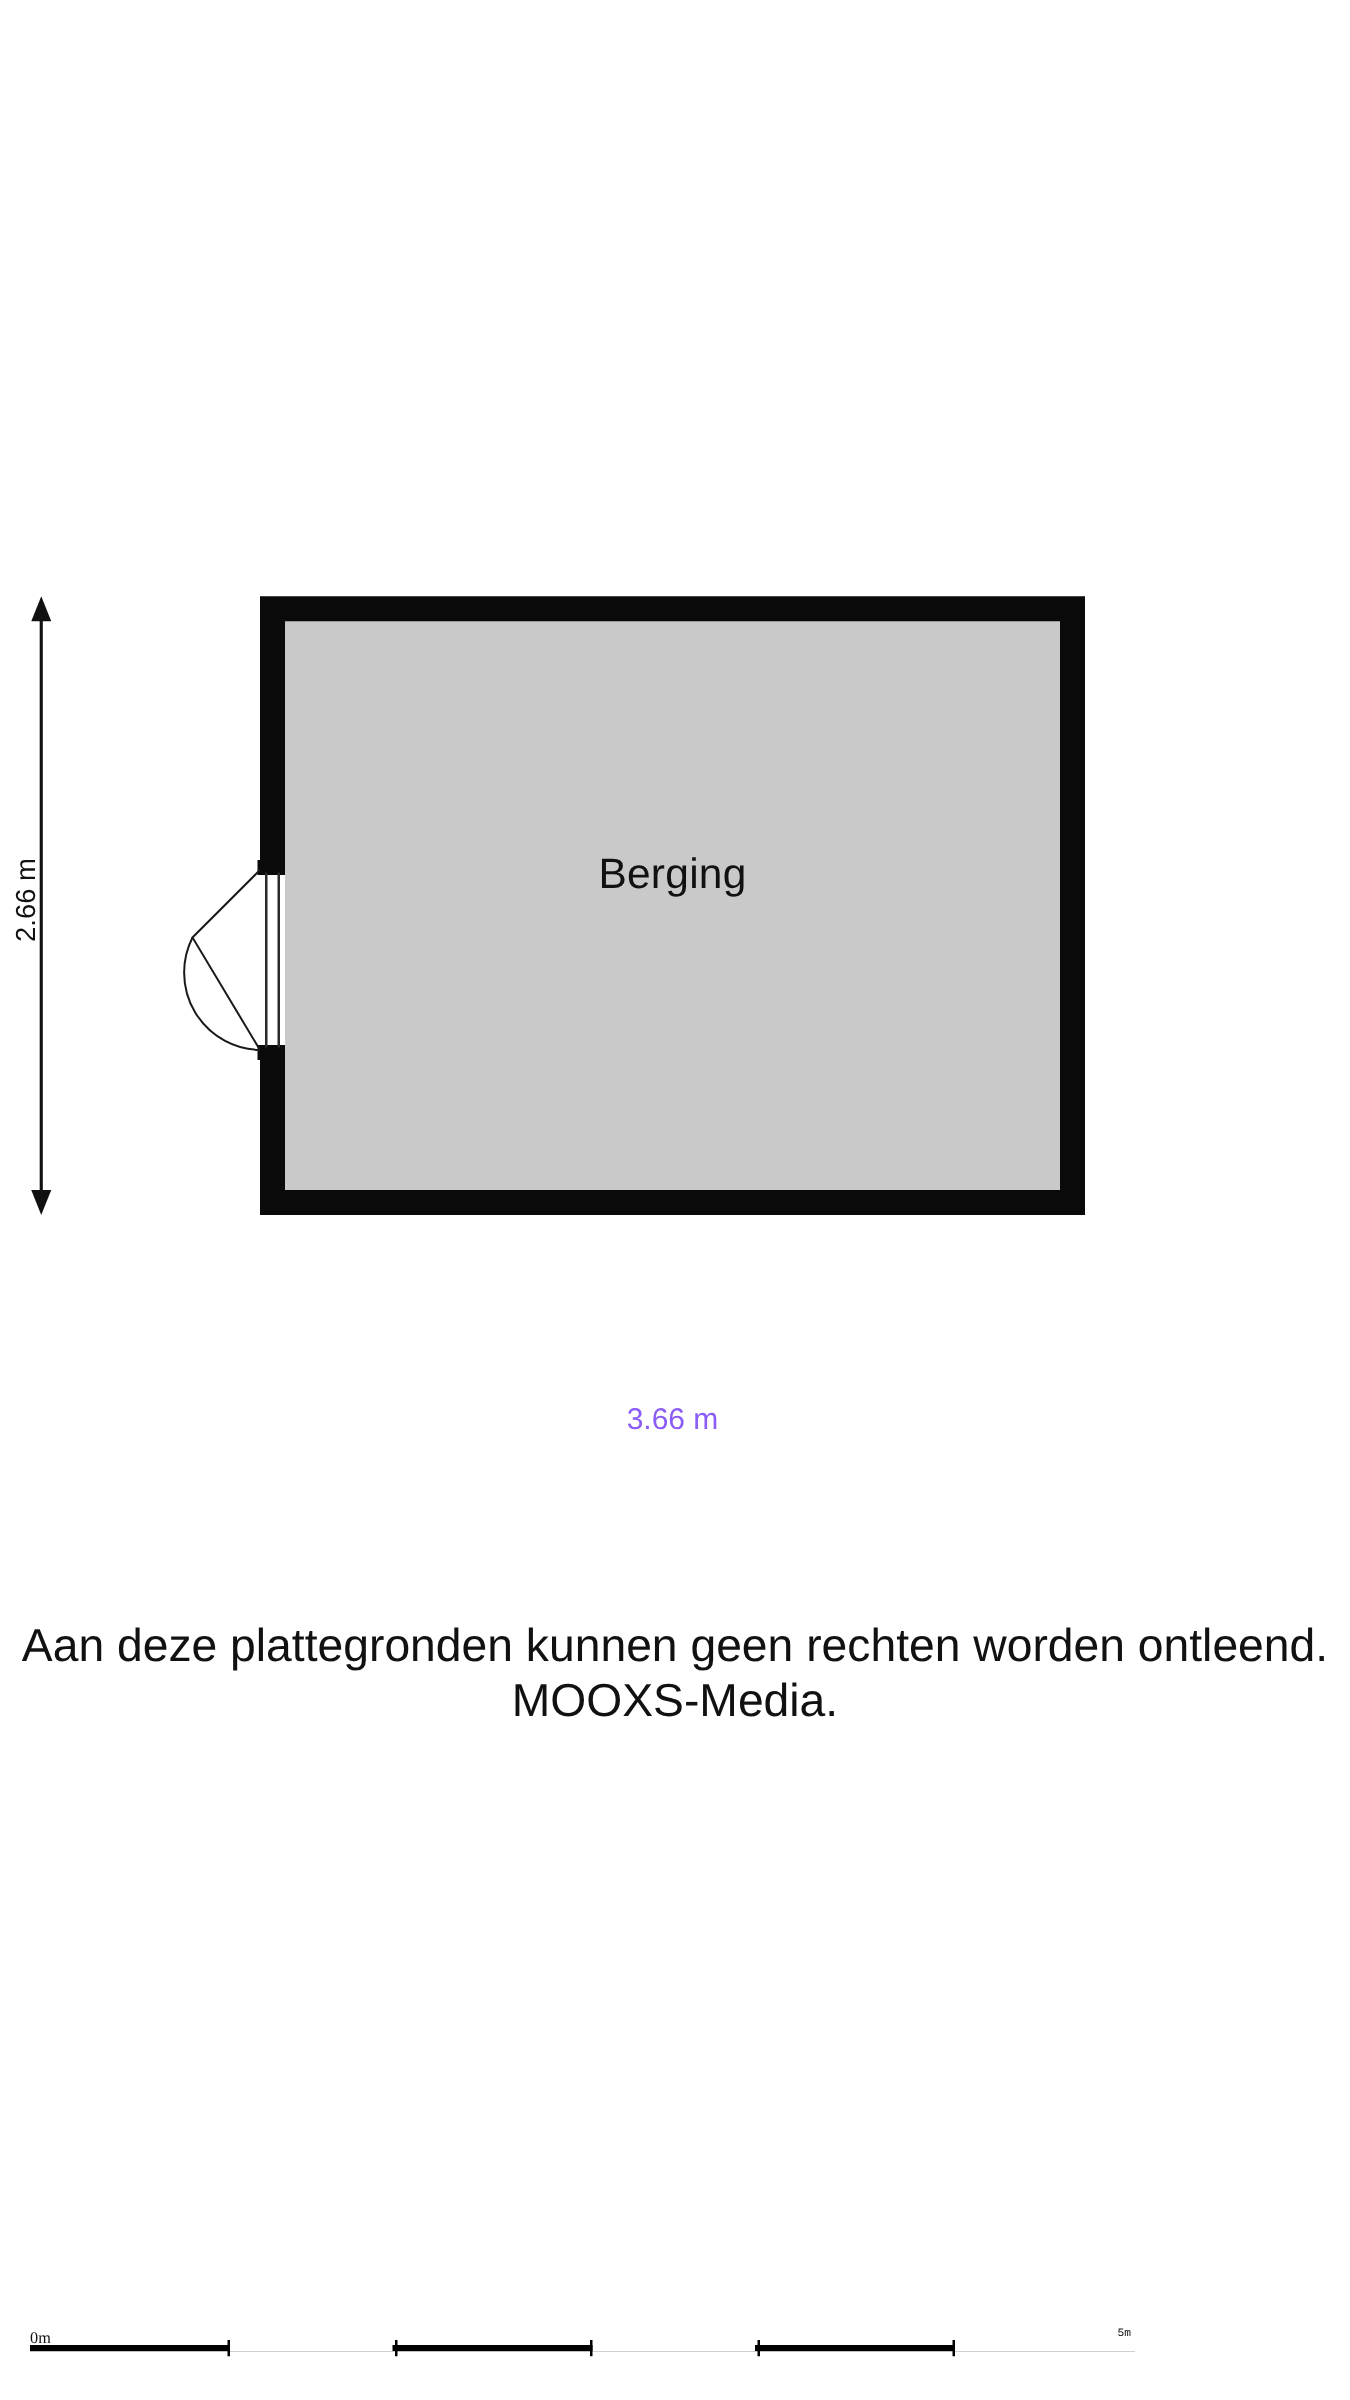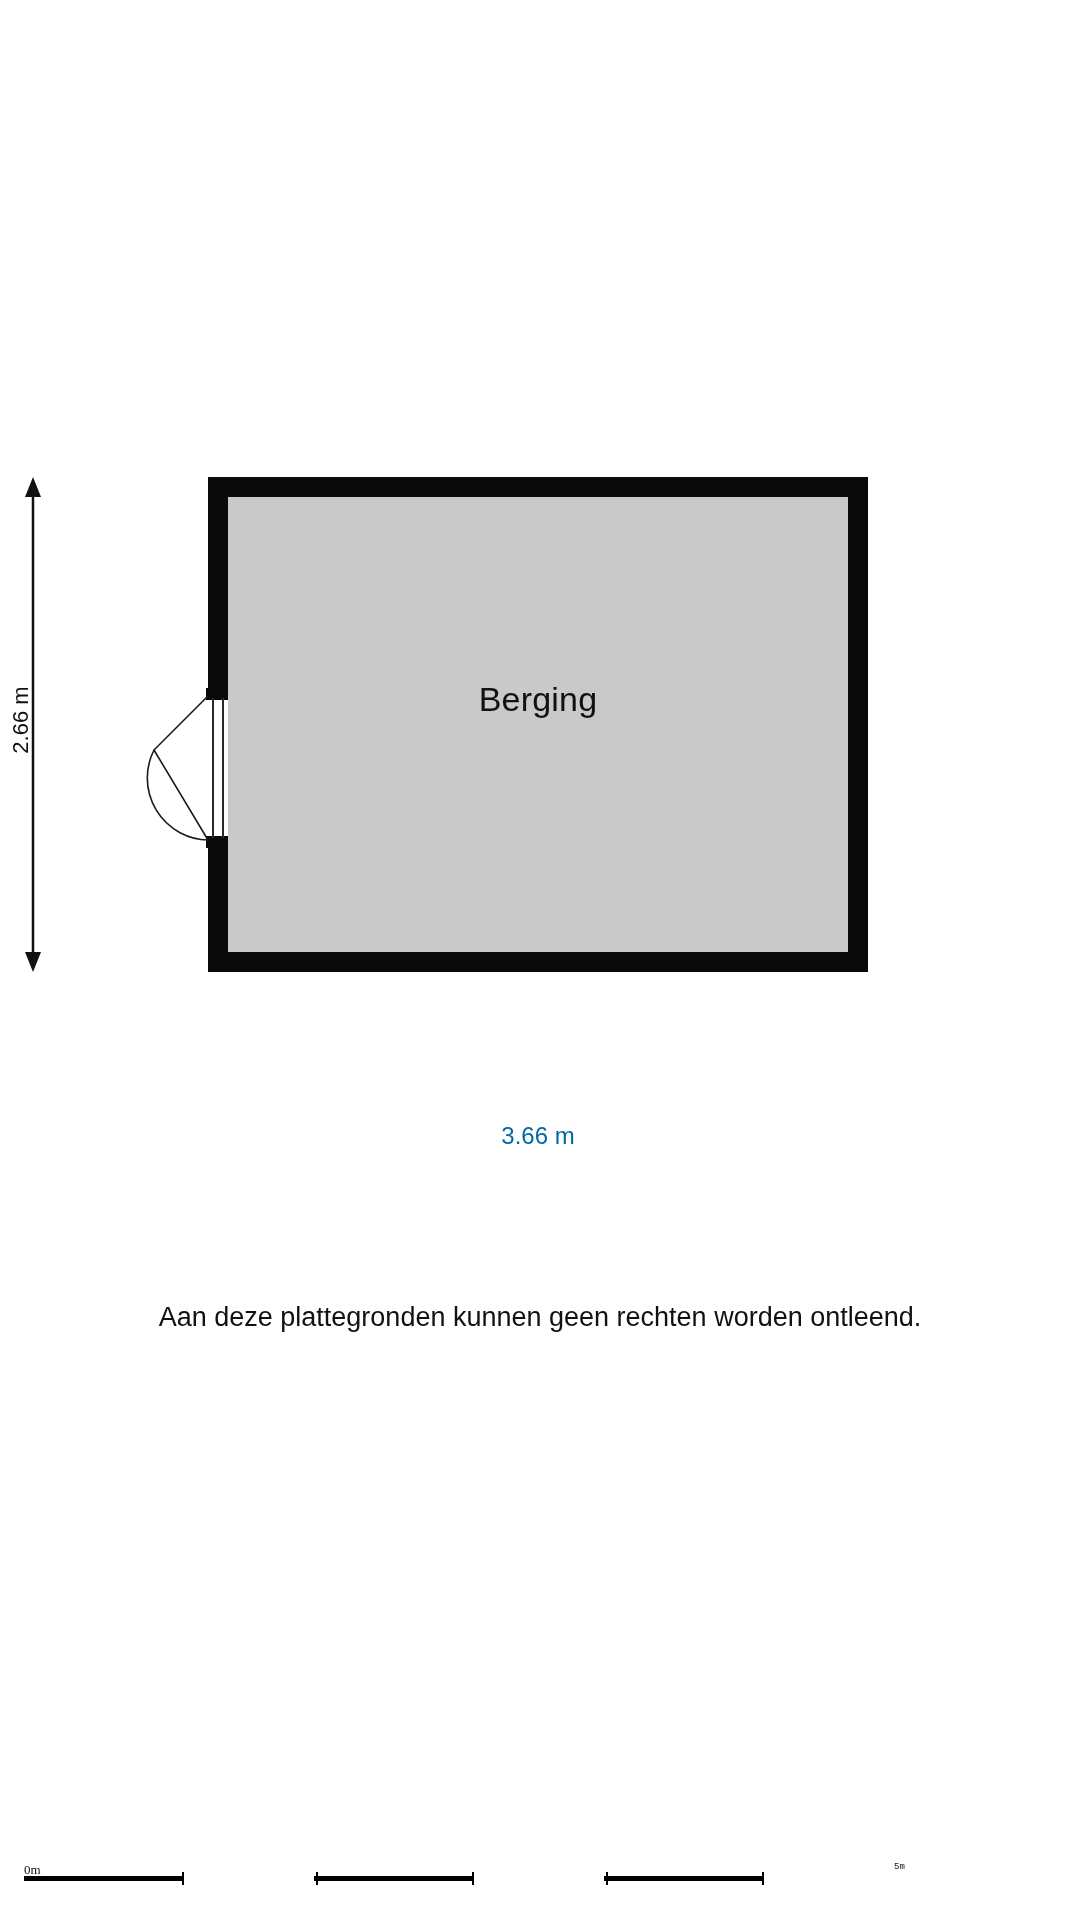--- a/index.html
+++ b/index.html
@@ -136,36 +136,36 @@
     width: 660px;
     height: 40px;
   }
   .dim-horiz-label {
     position: absolute;
     left: 0;
     top: 2px;
     width: 660px;
     text-align: center;
     font-size: 24px;
-    color: #0369a1;
+    color: #8b5cf6;
     background: #ffffff;
   }
   .dim-horiz-label span {
     background: #ffffff;
     padding: 0 14px;
   }
 
   
   .disclaimer {
     position: absolute;
     left: 0;
     top: 1295px;
     width: 1080px;
     text-align: center;
-    font-size: 27px;
+    font-size: 37px;
     line-height: 44px;
     color: #111111;
   }
 
   
   .scalebar {
     position: absolute;
     left: 24px;
     top: 1862px;
     width: 1032px;
@@ -244,20 +244,21 @@
       <line x1="16" y1="13" x2="644" y2="13" stroke="#111" stroke-width="2.5"></line>
       <polygon points="0,13 20,5 20,21" fill="#111"></polygon>
       <polygon points="660,13 640,5 640,21" fill="#111"></polygon>
     </svg>
     <div class="dim-horiz-label"><span>3.66 m</span></div>
   </div>
 </div>
 
 <div class="disclaimer">
   <div>Aan deze plattegronden kunnen geen rechten worden ontleend.</div>
+  <div>MOOXS-Media.</div>
 </div>
 
 <div class="scalebar">
   <div class="scalebar-track"></div>
   <div class="scalebar-seg" style="left:160px;width:130px;"></div>
   <div class="scalebar-seg" style="left:450px;width:130px;"></div>
   <div class="scalebar-seg" style="left:740px;width:144px;"></div>
   <div class="scalebar-tick" style="left:158px;"></div>
   <div class="scalebar-tick" style="left:292px;"></div>
   <div class="scalebar-tick" style="left:448px;"></div>

